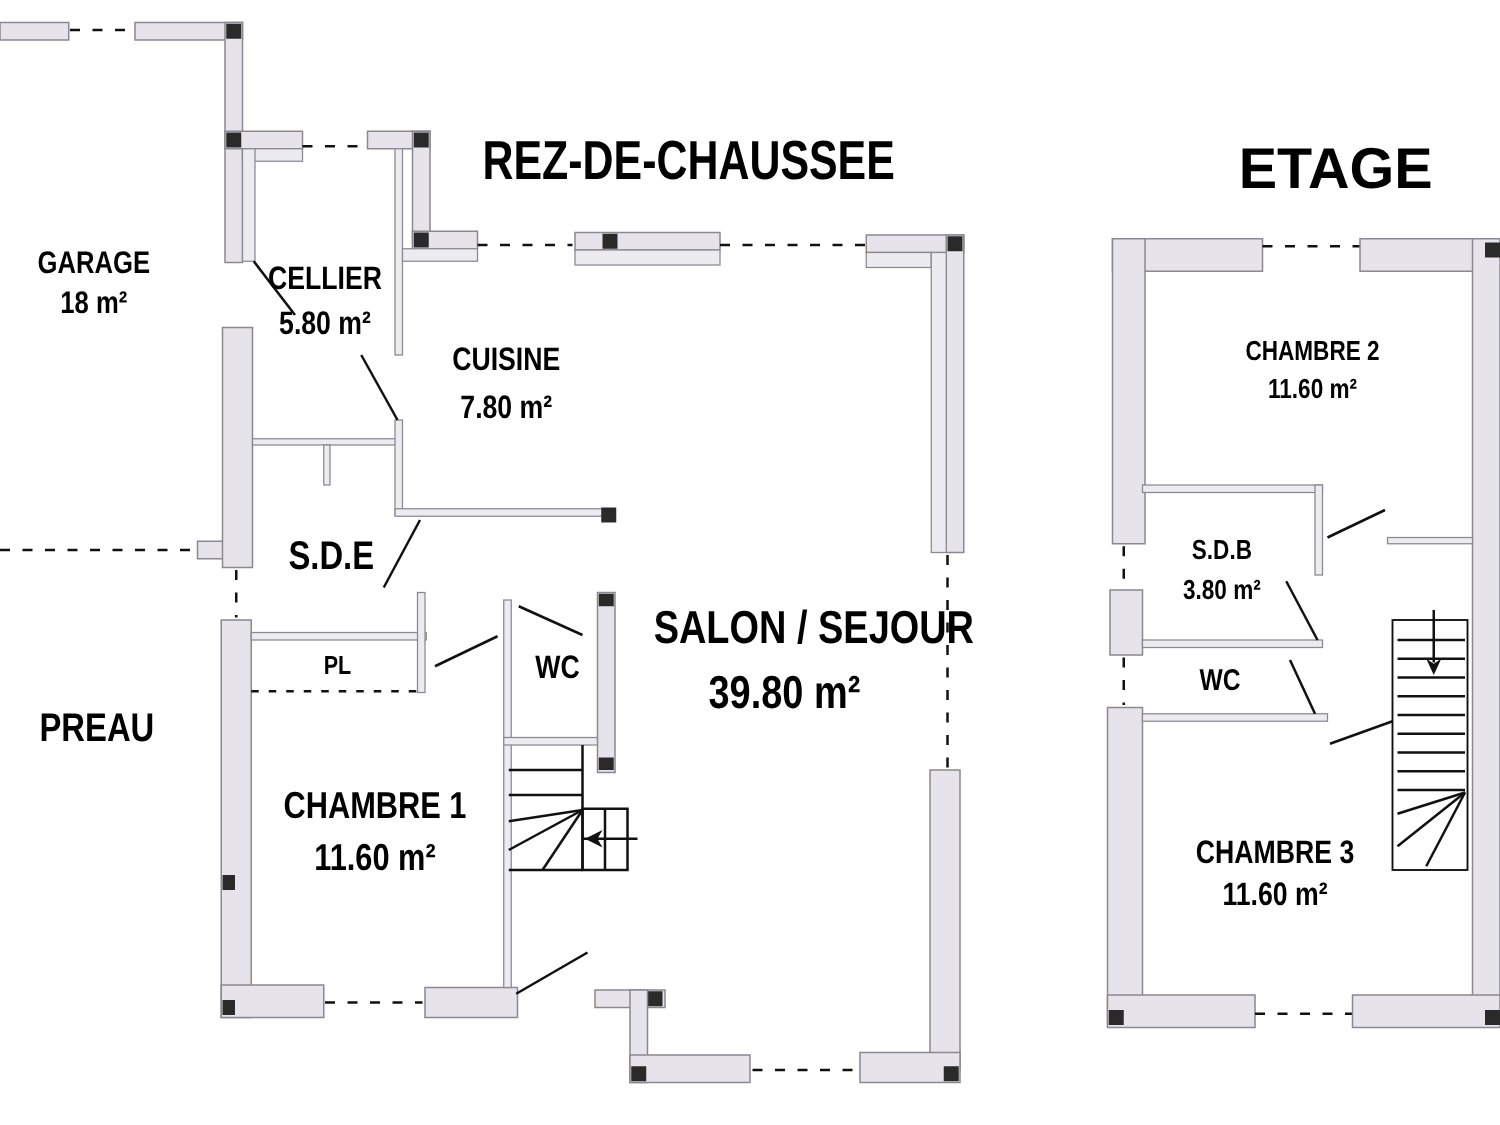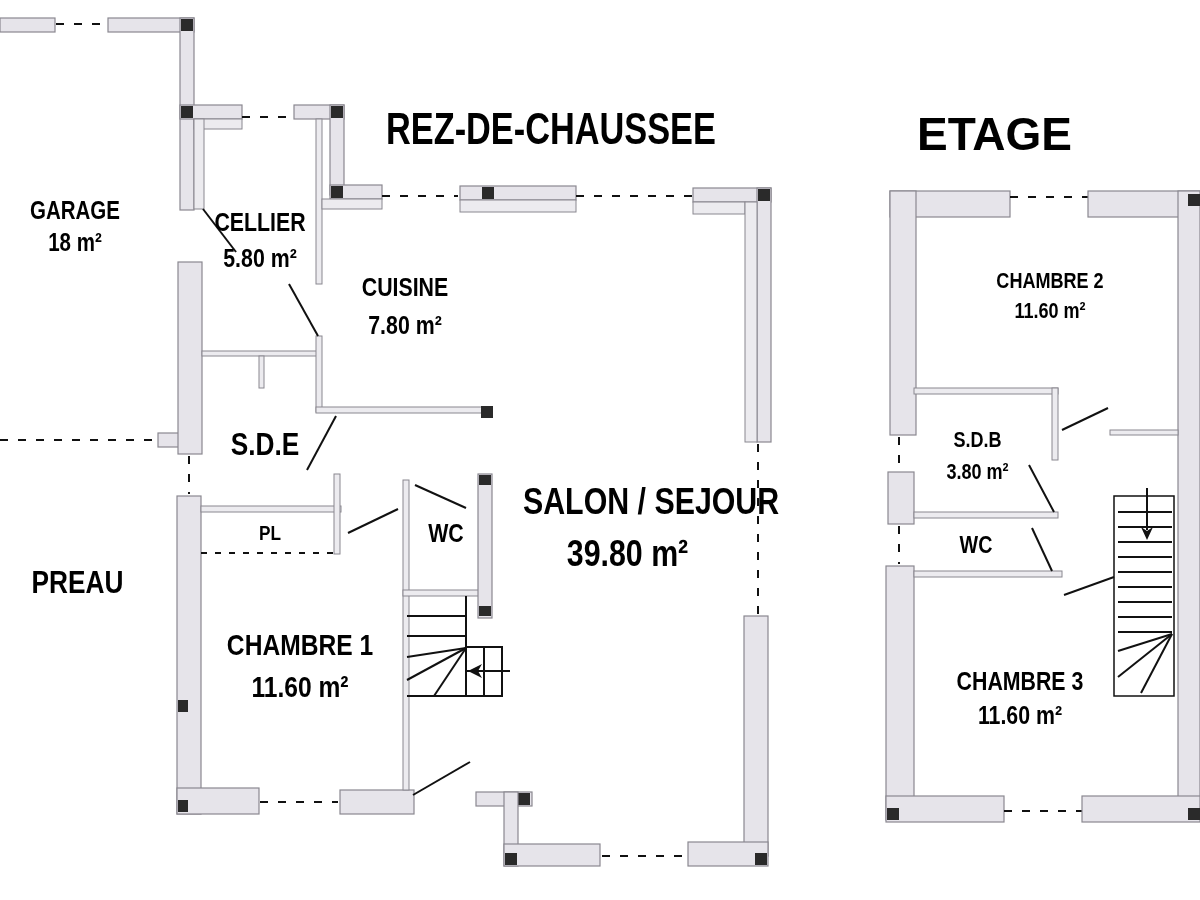--- a/index.html
+++ b/index.html
@@ -167,21 +167,21 @@
     <line class="stair" x1="1118" y1="632" x2="1172" y2="632"></line>
     <line class="stair" x1="1172" y1="634" x2="1118" y2="651"></line>
     <line class="stair" x1="1172" y1="634" x2="1118" y2="677"></line>
     <line class="stair" x1="1172" y1="634" x2="1141" y2="693"></line>
     <line class="stair" x1="1147" y1="488" x2="1147" y2="530"></line>
     <polygon points="1147,540 1141,527 1147,531 1153,527" fill="#111"></polygon>
   </g>
 </svg>
 
 <div class="title" style="left:386px; top:104px; font-size:44px; transform:scaleX(0.78); transform-origin:left;">REZ-DE-CHAUSSEE</div>
-<div class="title" style="left:917px; top:107px; font-size:46px;">ETAGE</div>
+<div class="title" style="left:991px; top:107px; font-size:46px;">ETAGE</div>
 
 <div class="label" style="left:10px; top:194px; width:130px; font-size:25px; line-height:32px;">
   <span class="name">GARAGE</span>
   <span class="area">18 m²</span>
 </div>
 <div class="label" style="left:200px; top:204px; width:120px; font-size:26px; line-height:36px;">
   <span class="name">CELLIER</span>
   <span class="area">5.80 m²</span>
 </div>
 <div class="label" style="left:330px; top:268px; width:150px; font-size:26px; line-height:38px;">

